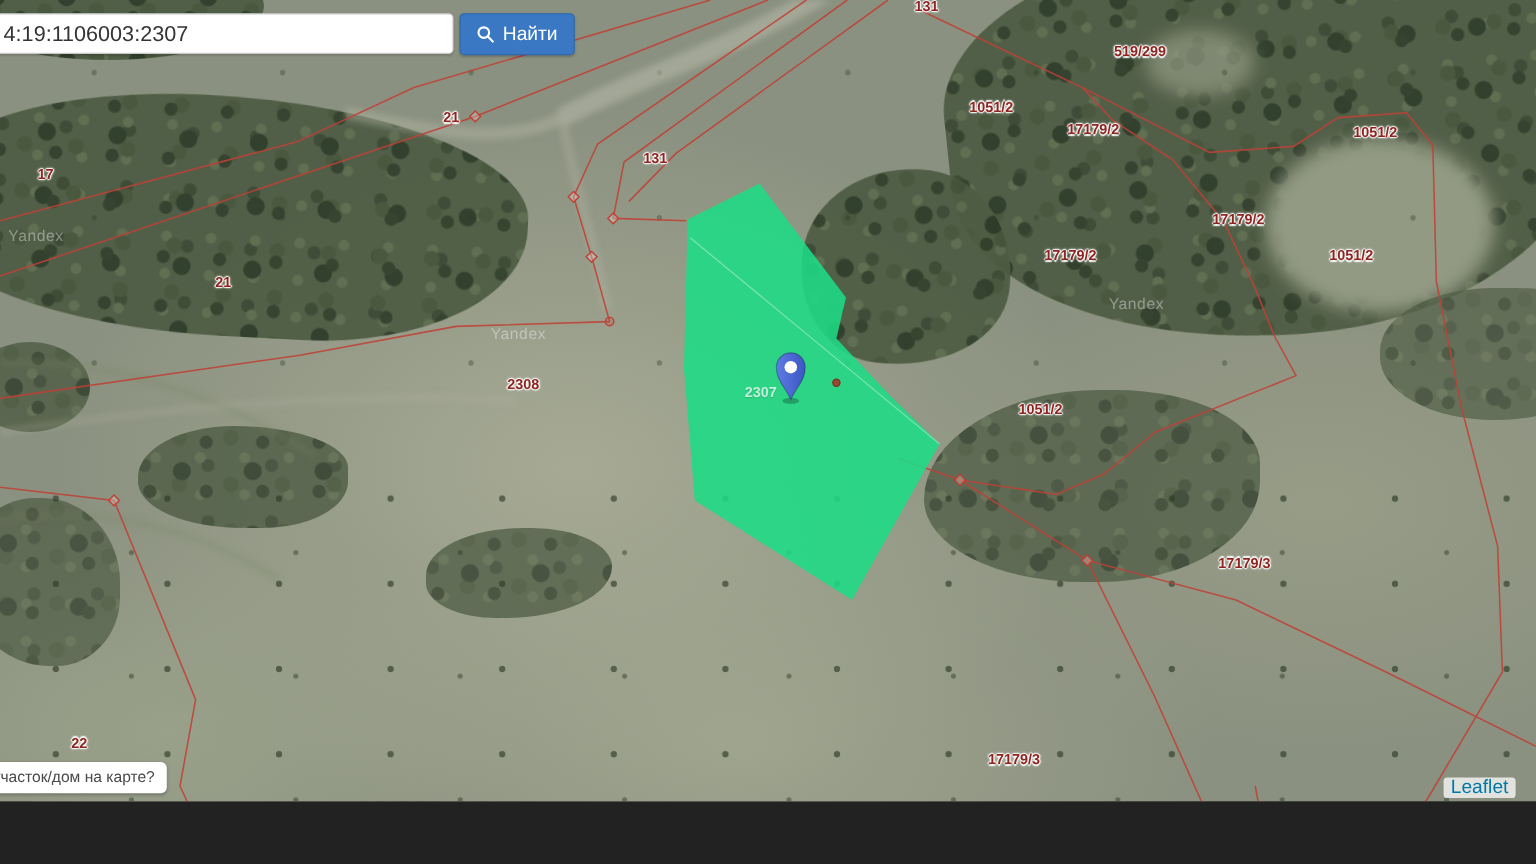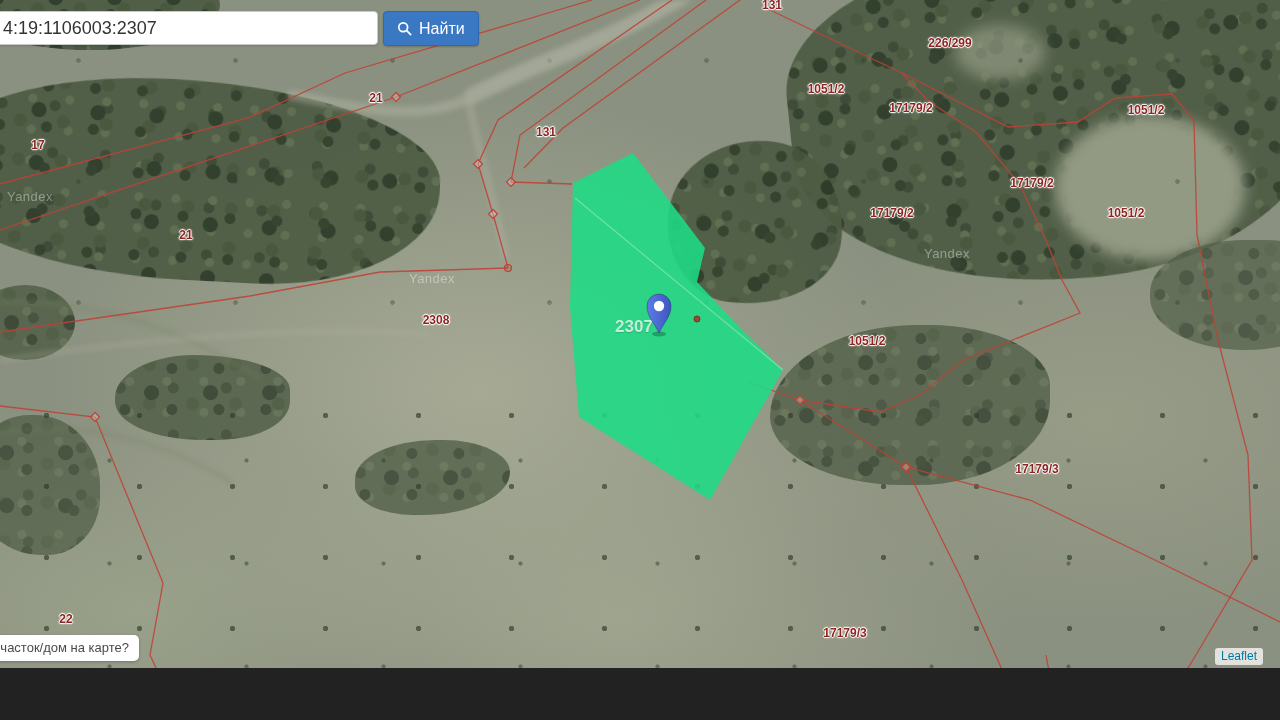--- a/index.html
+++ b/index.html
@@ -58,21 +58,21 @@
   }
   svg.layer { position:absolute; left:0; top:0; }
   
   .plabel {
     position:absolute; transform:translate(-50%,-50%);
     font-size:12px; font-weight:bold; color:#8e2420; white-space:nowrap;
     text-shadow: 1px 0 1px #fff, -1px 0 1px #fff, 0 1px 1px #fff, 0 -1px 1px #fff, 0 0 3px #fff;
   }
   .wlabel {
     position:absolute; transform:translate(-50%,-50%);
-    font-size:17px; font-weight:bold; color:rgba(255,255,255,.72); white-space:nowrap;
+    font-size:12px; font-weight:bold; color:rgba(255,255,255,.72); white-space:nowrap;
     text-shadow:0 1px 1px rgba(0,90,50,.25);
   }
   .watermark {
     position:absolute; transform:translate(-50%,-50%);
     font-size:13px; color:rgba(255,255,255,.38); letter-spacing:.5px; white-space:nowrap;
   }
   
   .search-wrap { position:absolute; top:11px; left:0; z-index:20; }
   #search-input {
     position:absolute; left:-12px; top:0; width:390px; height:34px;
@@ -96,21 +96,21 @@
     white-space:nowrap;
   }
   .attribution {
     position:absolute; left:980px; top:699px; z-index:18;
     font-size:12px; color:#262626; white-space:nowrap;
     text-shadow:0 0 2px #fff, 0 0 3px #fff;
   }
   .leaflet-box {
     position:absolute; right:17px; bottom:3px; height:17px; line-height:17px;
     background:rgba(255,255,255,.75); border-radius:3px; padding:0 6px;
-    font-size:12px; color:#0078a8; z-index:19; cursor:pointer;
+    font-size:16px; color:#0078a8; z-index:19; cursor:pointer;
   }
 </style>
 </head>
 <body>
 
 <div id="app">
 
   <div style="position:absolute;inset:0;">
     <div class="forest f1"></div>
     <div class="clearing c1"></div>
@@ -168,21 +168,21 @@
   </svg>
 
   <svg class="layer" width="1280" height="720">
     <polygon id="selected-parcel-polygon" points="633,153 705,248 697,282 742,330 783,370 710,500 579,417 570,307 573,183" fill="#1edc85" fill-opacity="0.88" stroke="none"></polygon>
     <line x1="575" y1="198" x2="783" y2="370" stroke="rgba(255,255,255,0.32)" stroke-width="1.2"></line>
     <circle cx="697" cy="319" r="3" fill="#9c4a2f" stroke="#7a2f1f" stroke-width="1"></circle>
   </svg>
 
   <div id="label-layer" style="position:absolute;inset:0;">
       <span class="plabel" style="left: 772px; top: 5px;">131</span>
-      <span class="plabel" style="left: 950px; top: 43px;">226/299</span>
+      <span class="plabel" style="left: 950px; top: 43px;">519/299</span>
       <span class="plabel" style="left: 826px; top: 89px;">1051/2</span>
       <span class="plabel" style="left: 911px; top: 108px;">17179/2</span>
       <span class="plabel" style="left: 1146px; top: 110px;">1051/2</span>
       <span class="plabel" style="left: 376px; top: 98px;">21</span>
       <span class="plabel" style="left: 546px; top: 132px;">131</span>
       <span class="plabel" style="left: 38px; top: 145px;">17</span>
       <span class="plabel" style="left: 1032px; top: 183px;">17179/2</span>
       <span class="plabel" style="left: 892px; top: 213px;">17179/2</span>
       <span class="plabel" style="left: 1126px; top: 213px;">1051/2</span>
       <span class="plabel" style="left: 186px; top: 235px;">21</span>

